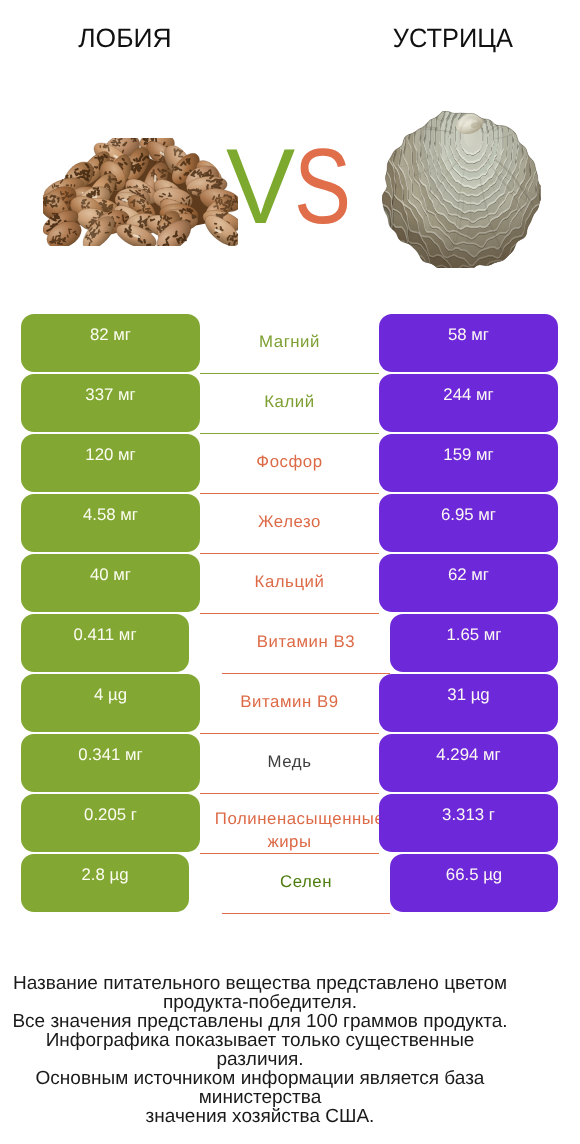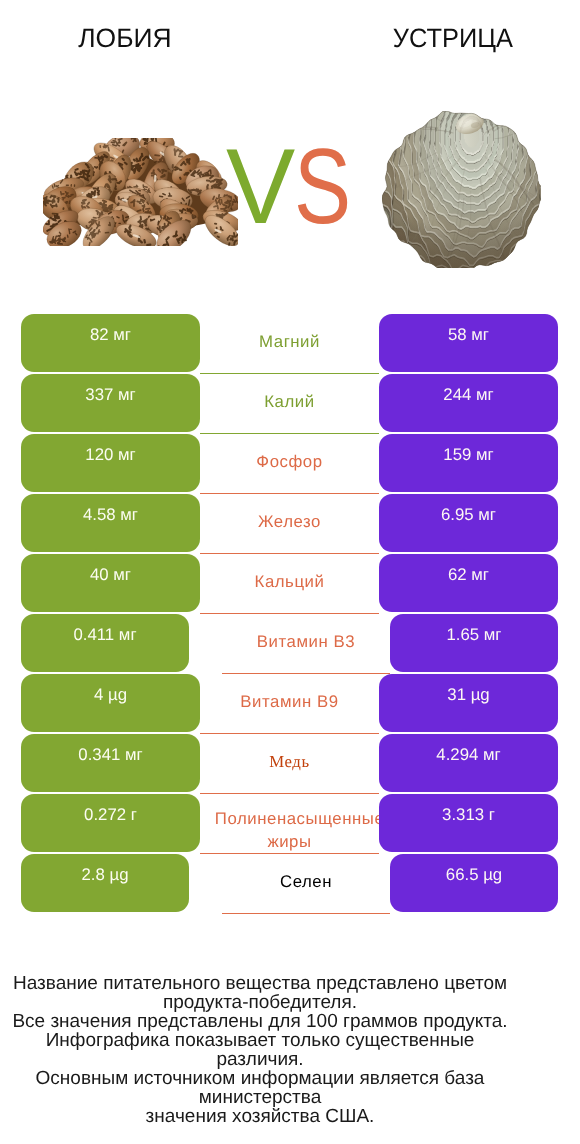--- a/index.html
+++ b/index.html
@@ -505,38 +505,38 @@
       </div>
       <div class="row">
         <div class="cell c-left">4 µg</div>
         <div class="cell c-mid" style="color: rgb(221, 106, 71); border-bottom-color: rgb(224, 110, 74);">
           <div class="inner">Витамин B9</div>
         </div>
         <div class="cell c-right">31 µg</div>
       </div>
       <div class="row">
         <div class="cell c-left">0.341 мг</div>
-        <div class="cell c-mid" style="color: #c2410c; border-bottom-color: rgb(224, 110, 74); font-family: Liberation Serif, serif;">
+        <div class="cell c-mid" style="color: #404040; border-bottom-color: rgb(224, 110, 74);">
           <div class="inner">Медь</div>
         </div>
         <div class="cell c-right">4.294 мг</div>
       </div>
       <div class="row">
-        <div class="cell c-left">0.272 г</div>
+        <div class="cell c-left">0.205 г</div>
         <div class="cell c-mid wrap" style="color: rgb(221, 106, 71); border-bottom-color: rgb(224, 110, 74);">
           <div class="inner">
             <span class="l1">Полиненасыщенные</span>
             <span class="l2">жиры</span>
           </div>
         </div>
         <div class="cell c-right">3.313 г</div>
       </div>
       <div class="row">
         <div class="cell c-left">2.8 µg</div>
-        <div class="cell c-mid" style="color: #000000; border-bottom-color: rgb(224, 110, 74); margin-left: 33px;">
+        <div class="cell c-mid" style="color: #4d7c0f; border-bottom-color: rgb(224, 110, 74); margin-left: 33px;">
           <div class="inner">Селен</div>
         </div>
         <div class="cell c-right">66.5 µg</div>
       </div>
     </div>
   <div class="foot" id="foot">
       <div>Название питательного вещества представлено цветом</div>
       <div>продукта-победителя.</div>
       <div>Все значения представлены для 100 граммов продукта.</div>
       <div>Инфографика показывает только существенные различия.</div>

